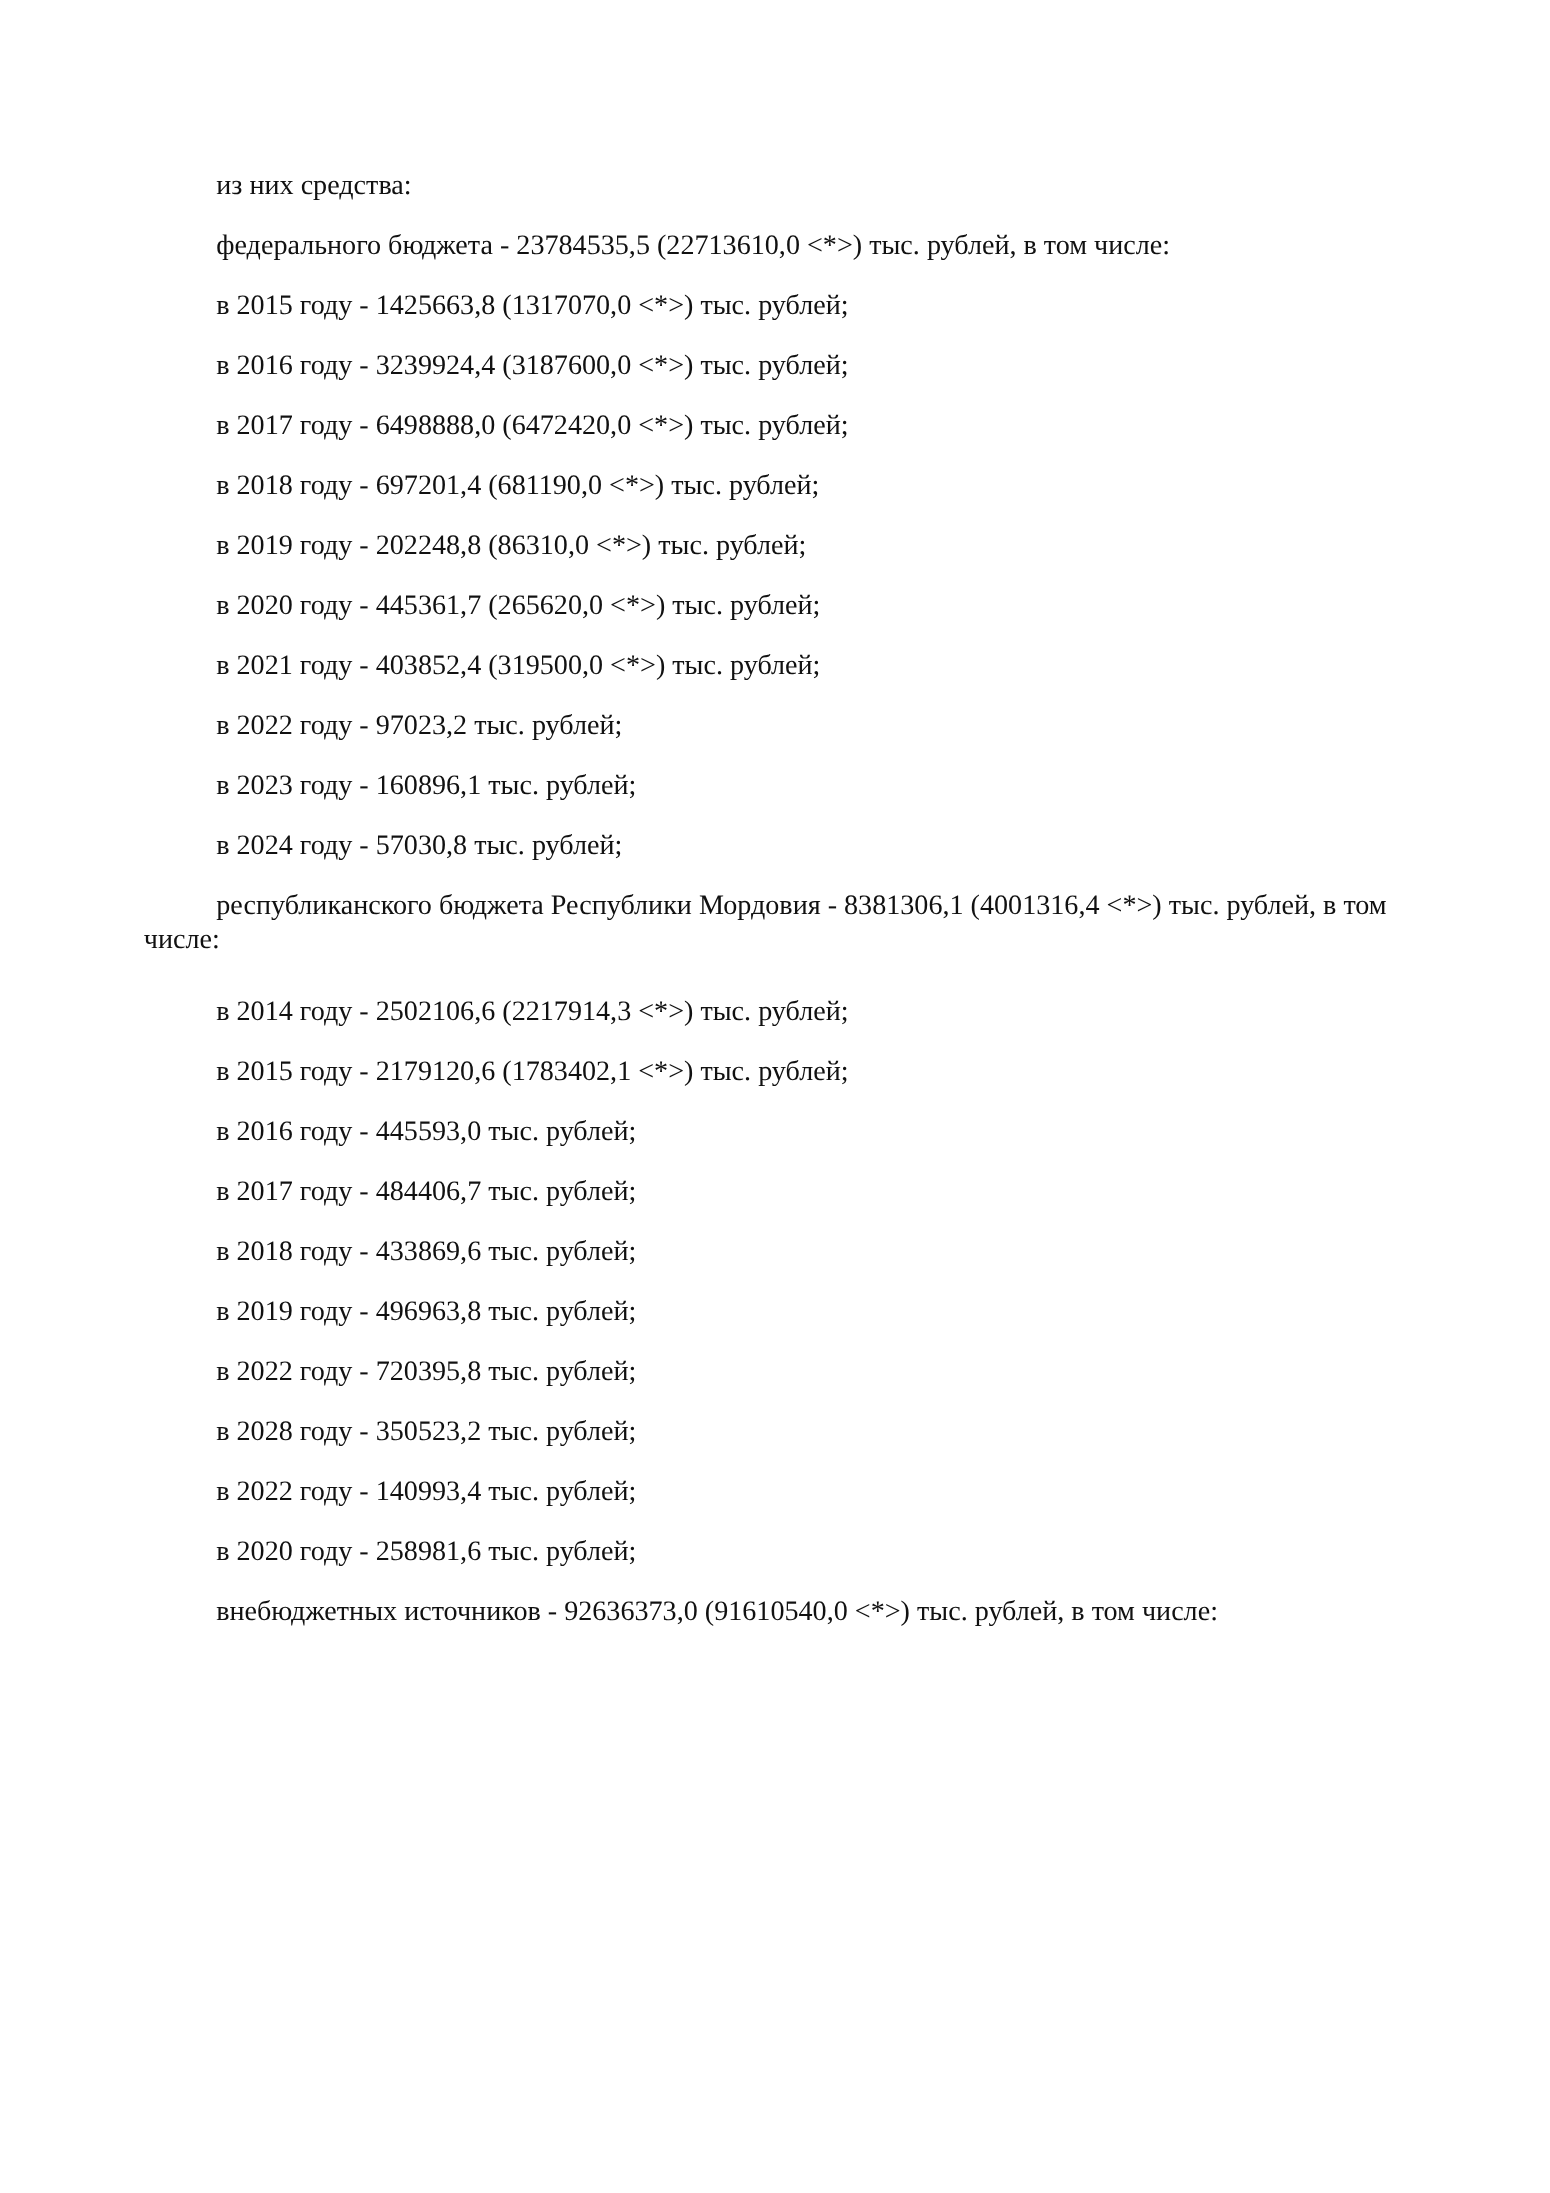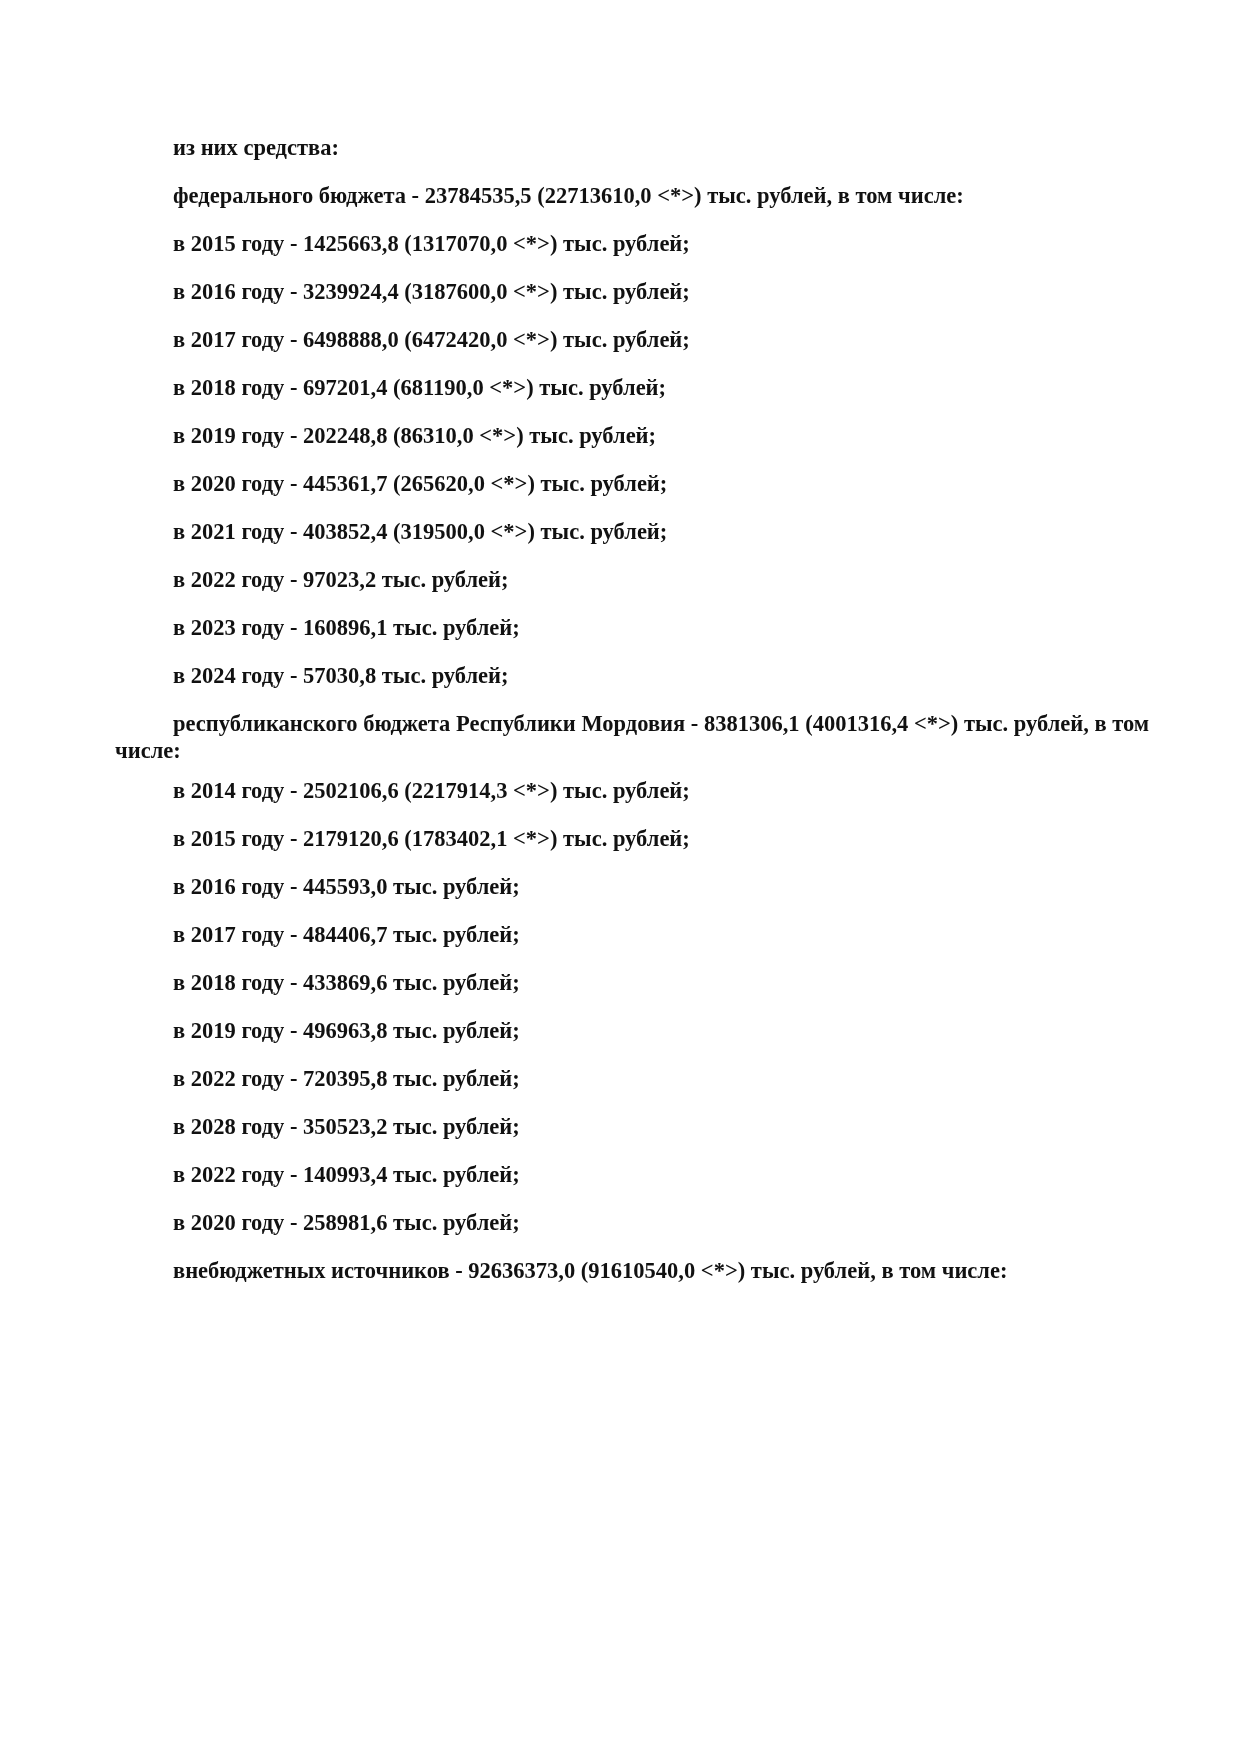--- a/index.html
+++ b/index.html
@@ -20,31 +20,30 @@
       left: 0;
       top: 0;
       width: 1240px;
       height: 1754px;
     }
     .content {
       position: absolute;
       left: 115px;
       top: 134px;
       width: 1055px;
-      font-weight: bold;
     }
     .para {
       font-size: 22.5px;
       line-height: 27px;
       text-indent: 58px;
       margin: 0 0 21px 0;
       white-space: normal;
     }
     .para.wrapped {
-      margin-bottom: 13px;
+      margin-bottom: 31px;
     }
   </style>
 </head>
 <body>
 
 <div class="page">
   <div class="content">
 
     <p class="para">из них средства:</p>
 

